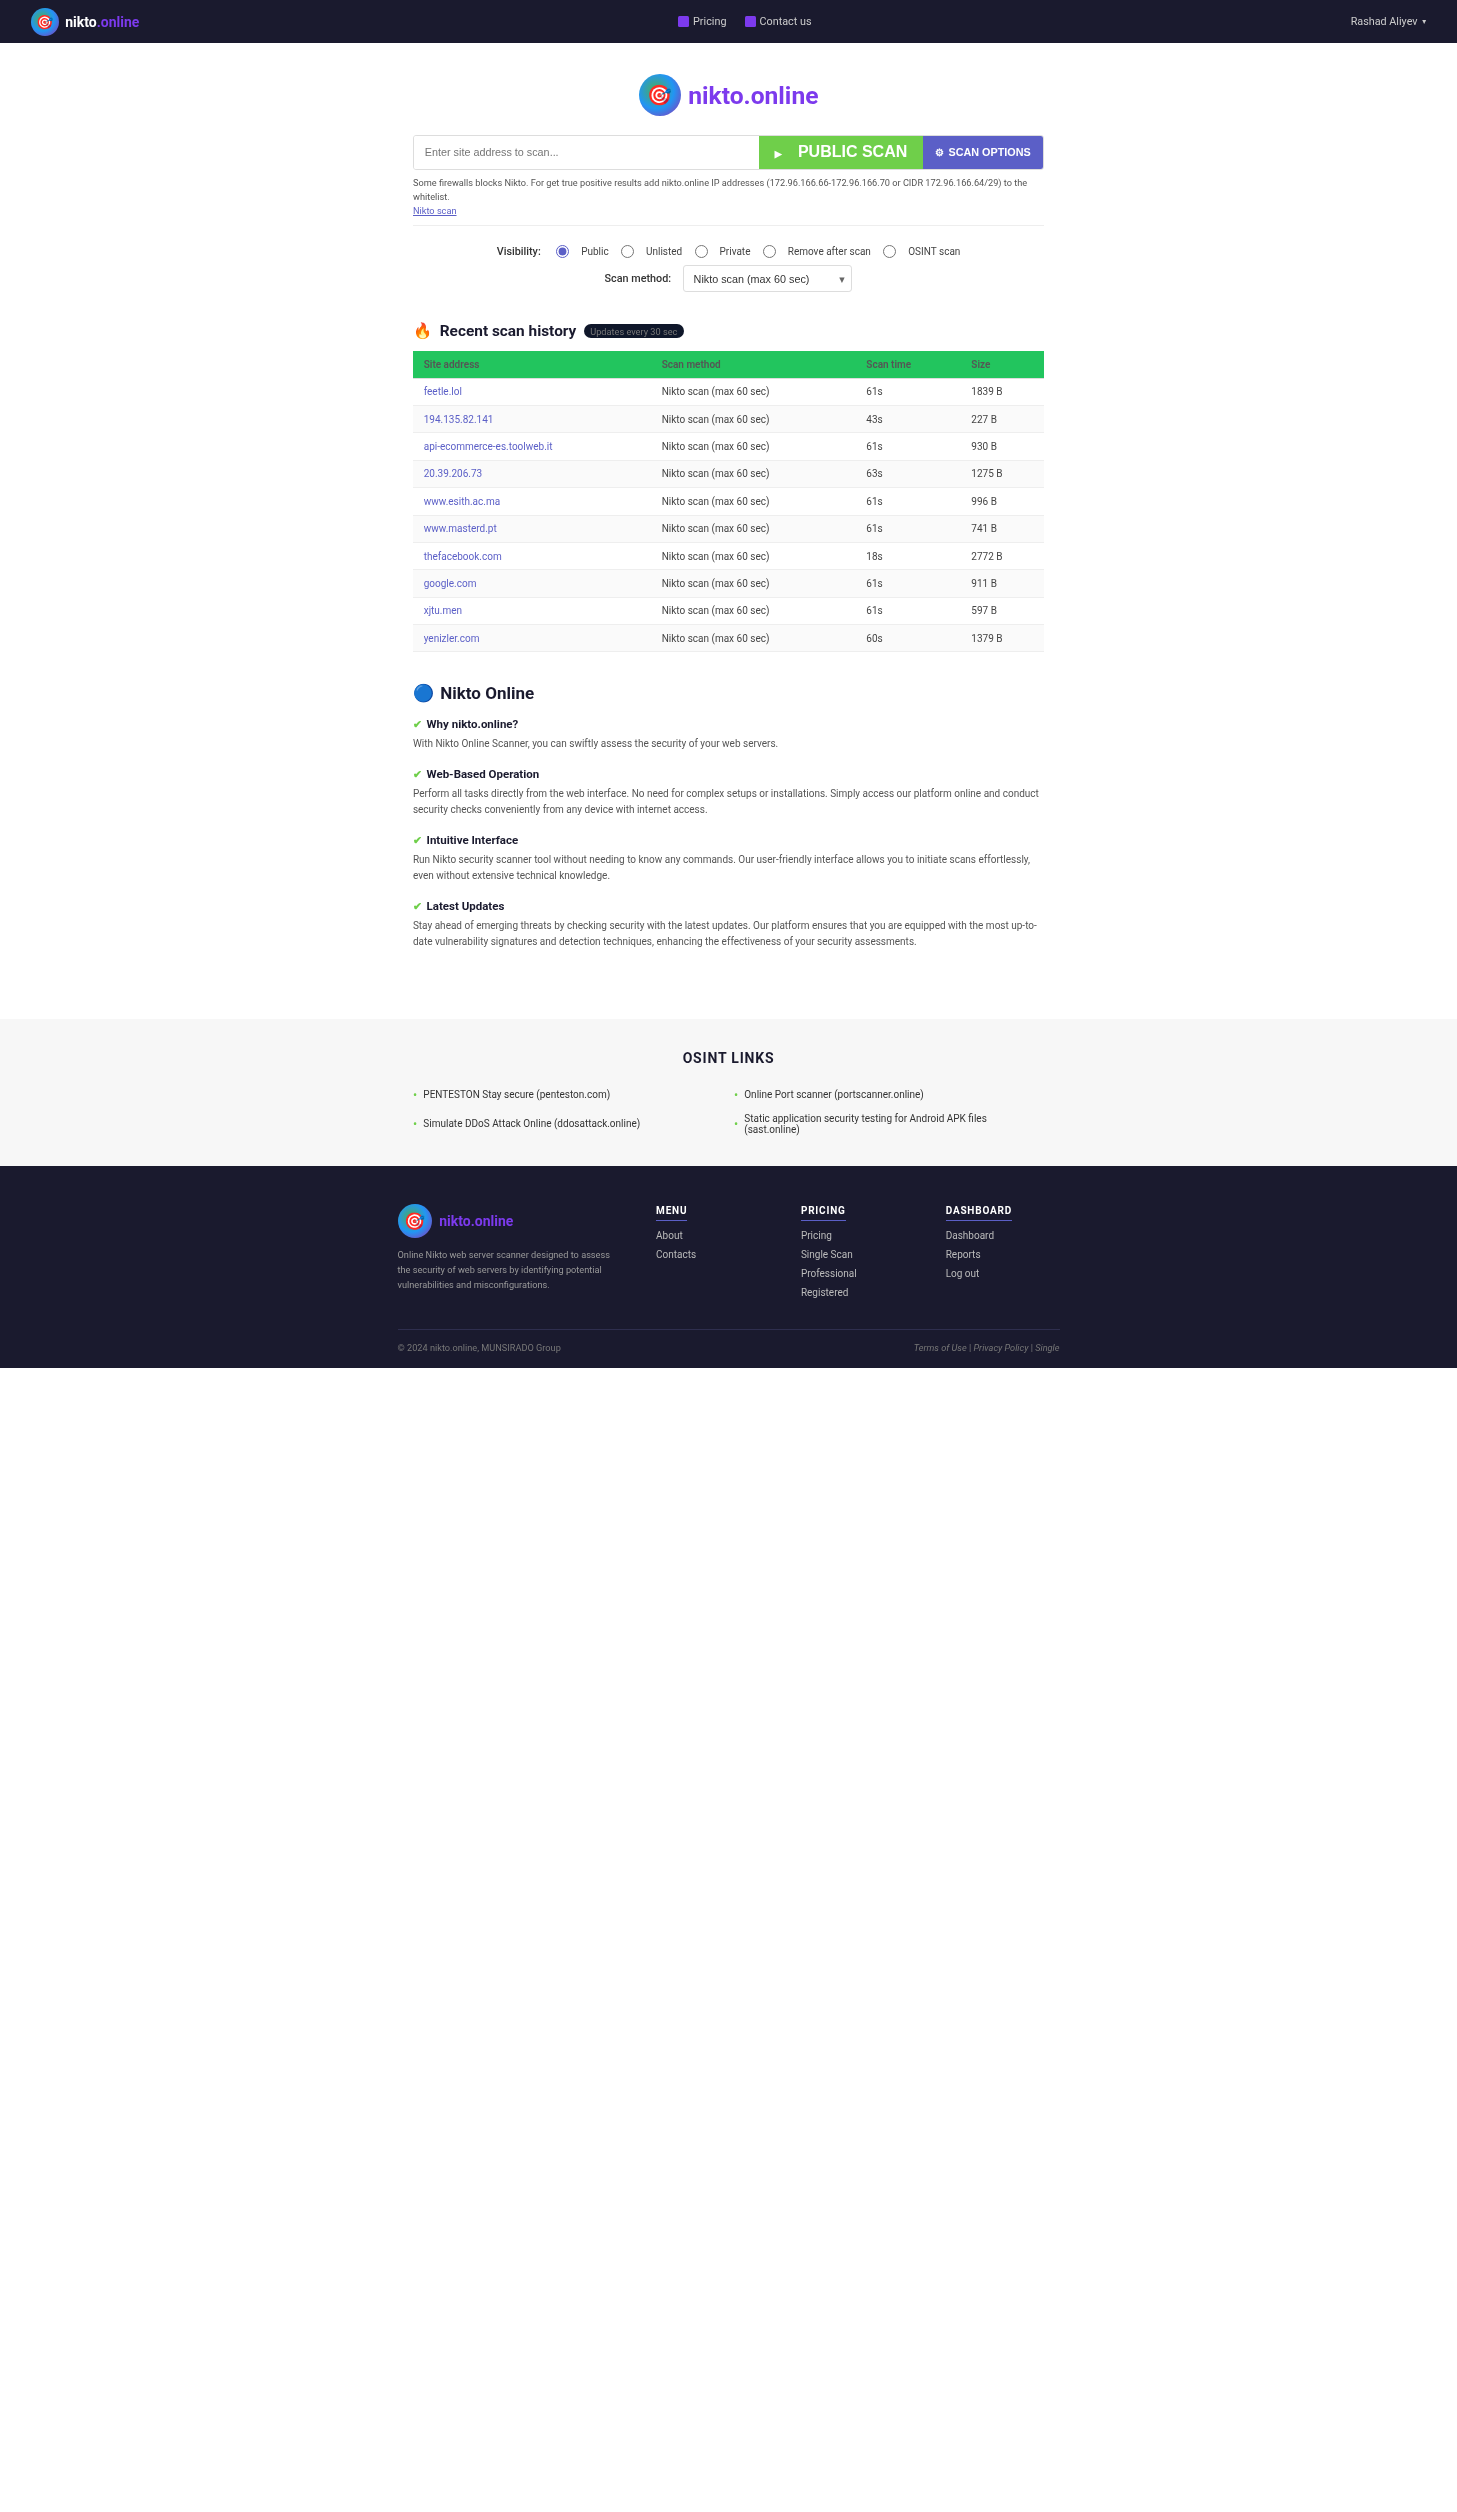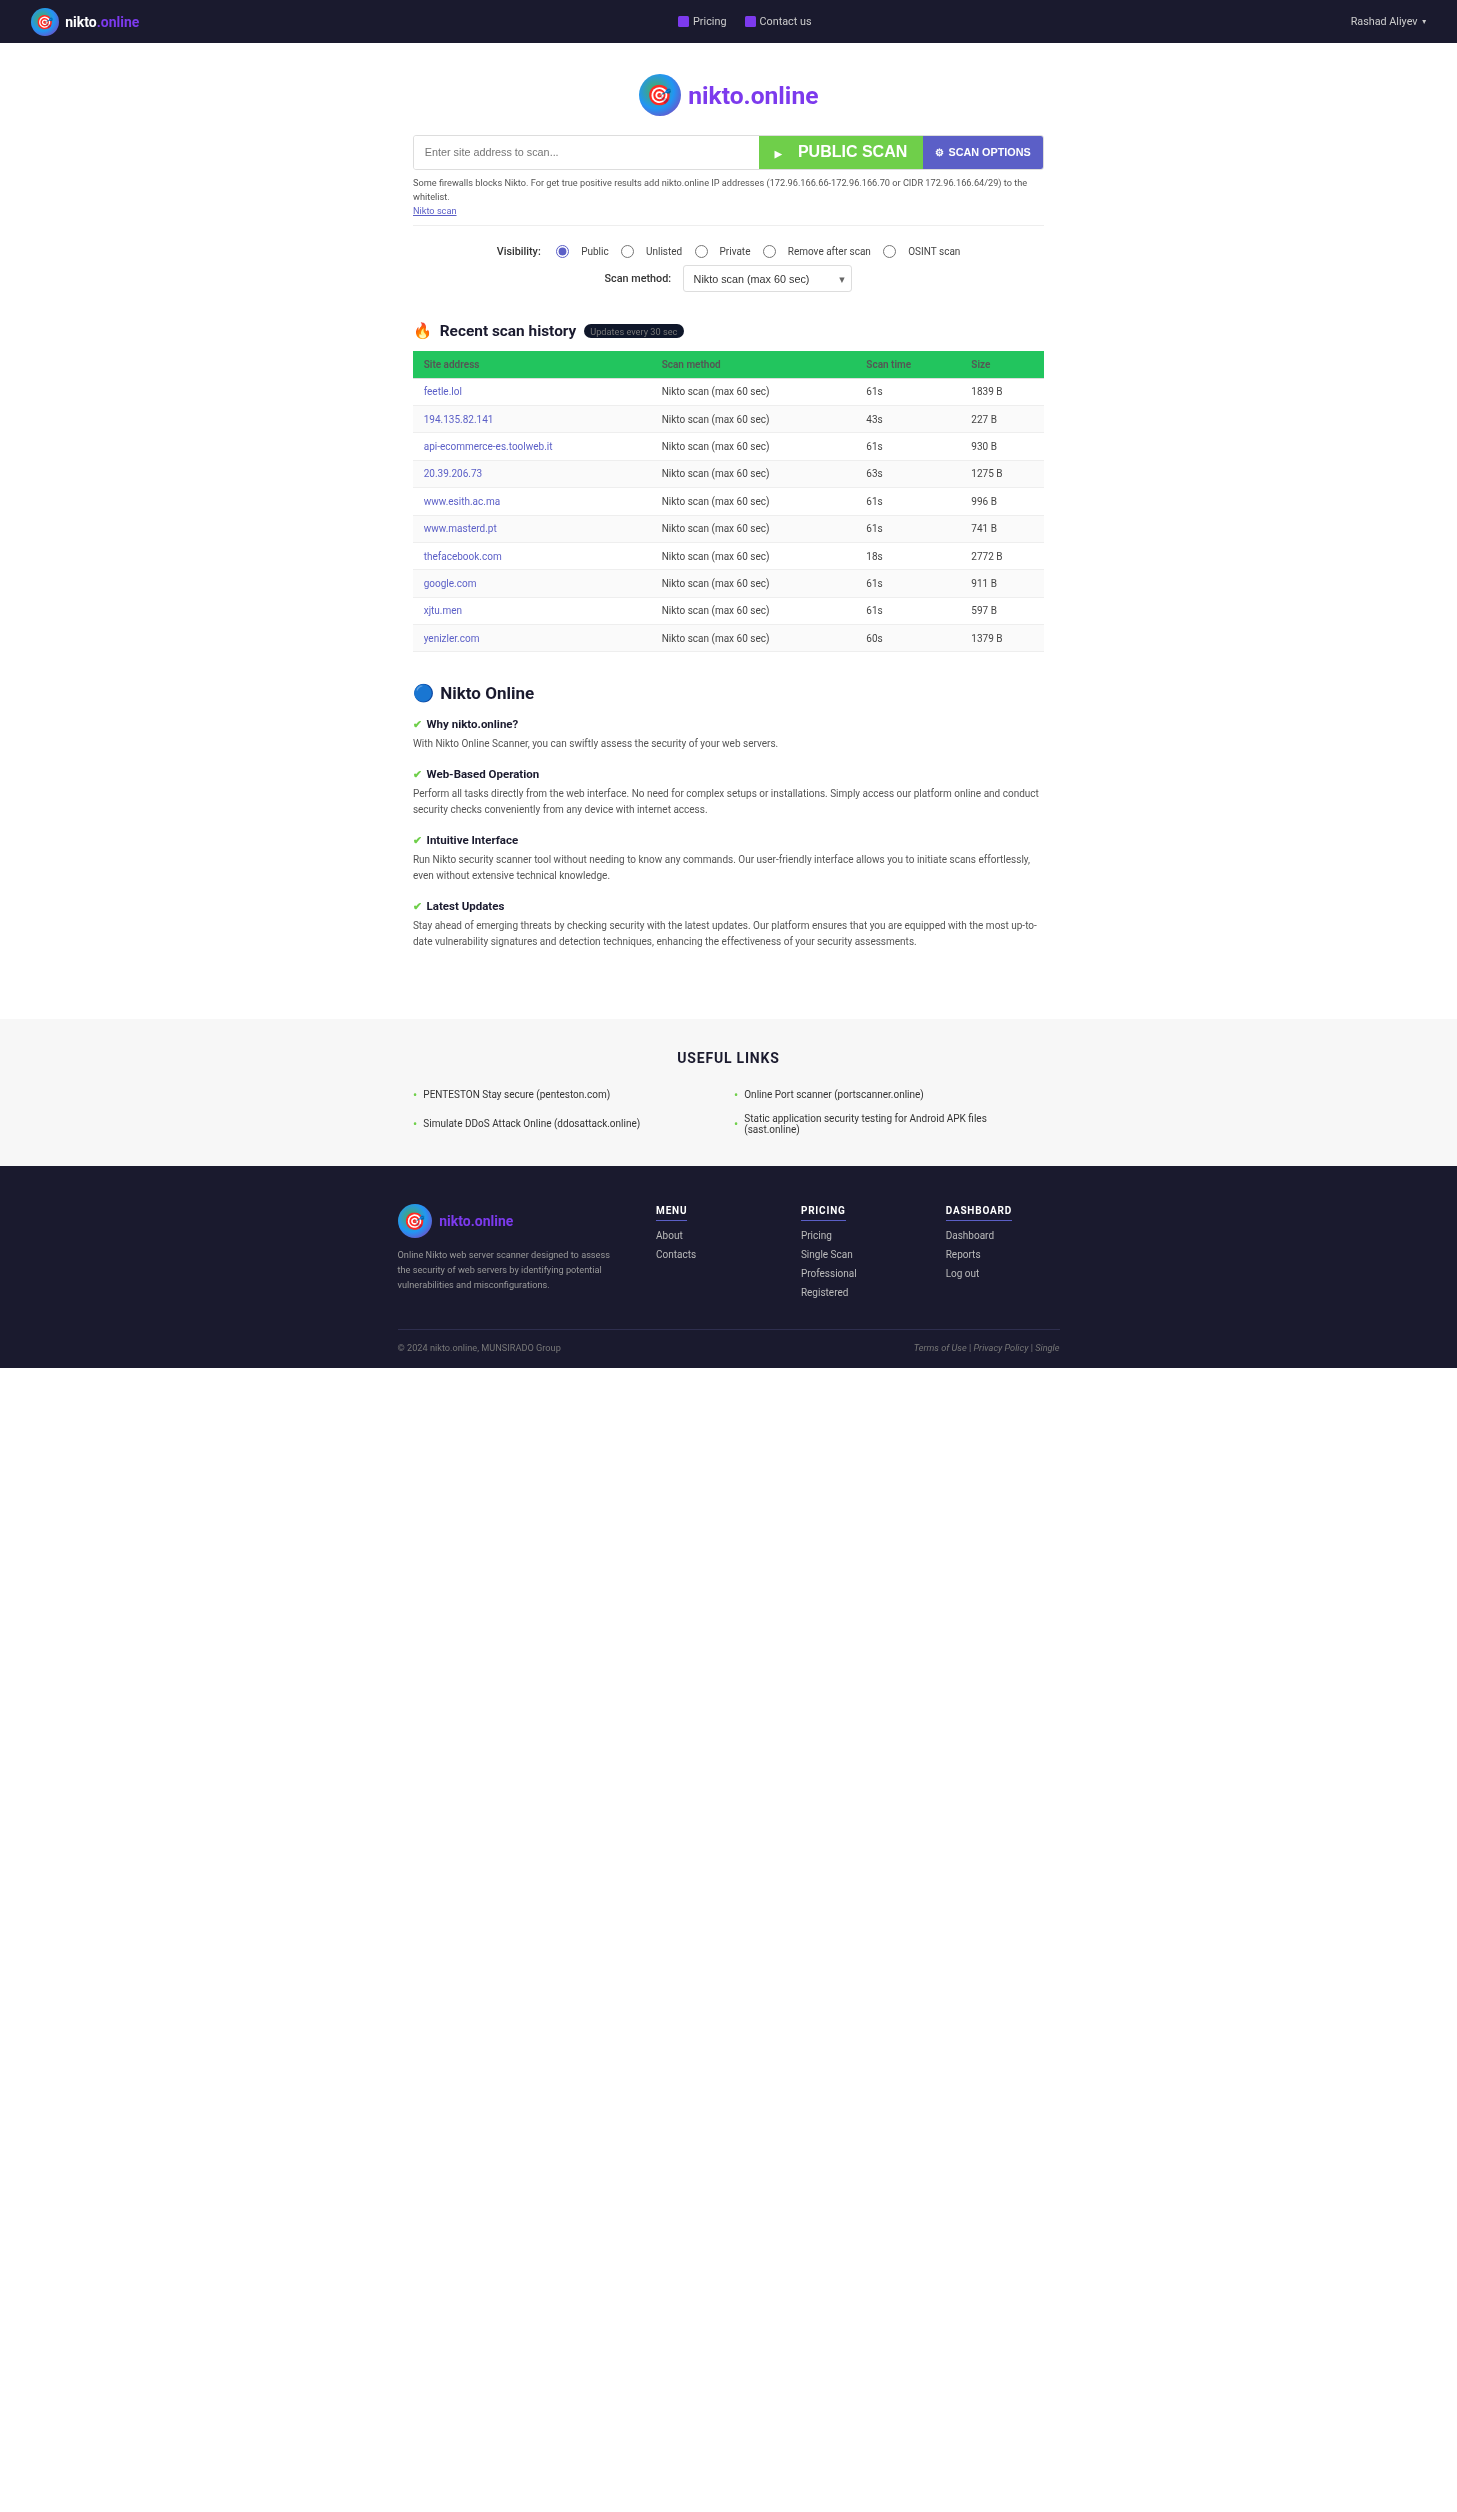--- a/index.html
+++ b/index.html
@@ -440,21 +440,21 @@
         <span class="check-icon">✔</span>
         <span>Latest Updates</span>
       </div>
       <p class="about-item-text">Stay ahead of emerging threats by checking security with the latest updates. Our platform ensures that you are equipped with the most up-to-date vulnerability signatures and detection techniques, enhancing the effectiveness of your security assessments.</p>
     </div>
       </div>
   </div>
 </div>
 
 <div class="useful-links-section">
-  <h2 class="useful-links-title">USEFUL LINKS</h2>
+  <h2 class="useful-links-title">OSINT LINKS</h2>
   <div class="useful-links-grid" id="useful-links-grid">
       <div class="useful-link-item">
       <span class="bullet-green">•</span>
       <span>PENTESTON Stay secure (penteston.com)</span>
     </div>
       <div class="useful-link-item">
       <span class="bullet-green">•</span>
       <span>Online Port scanner (portscanner.online)</span>
     </div>
       <div class="useful-link-item">

